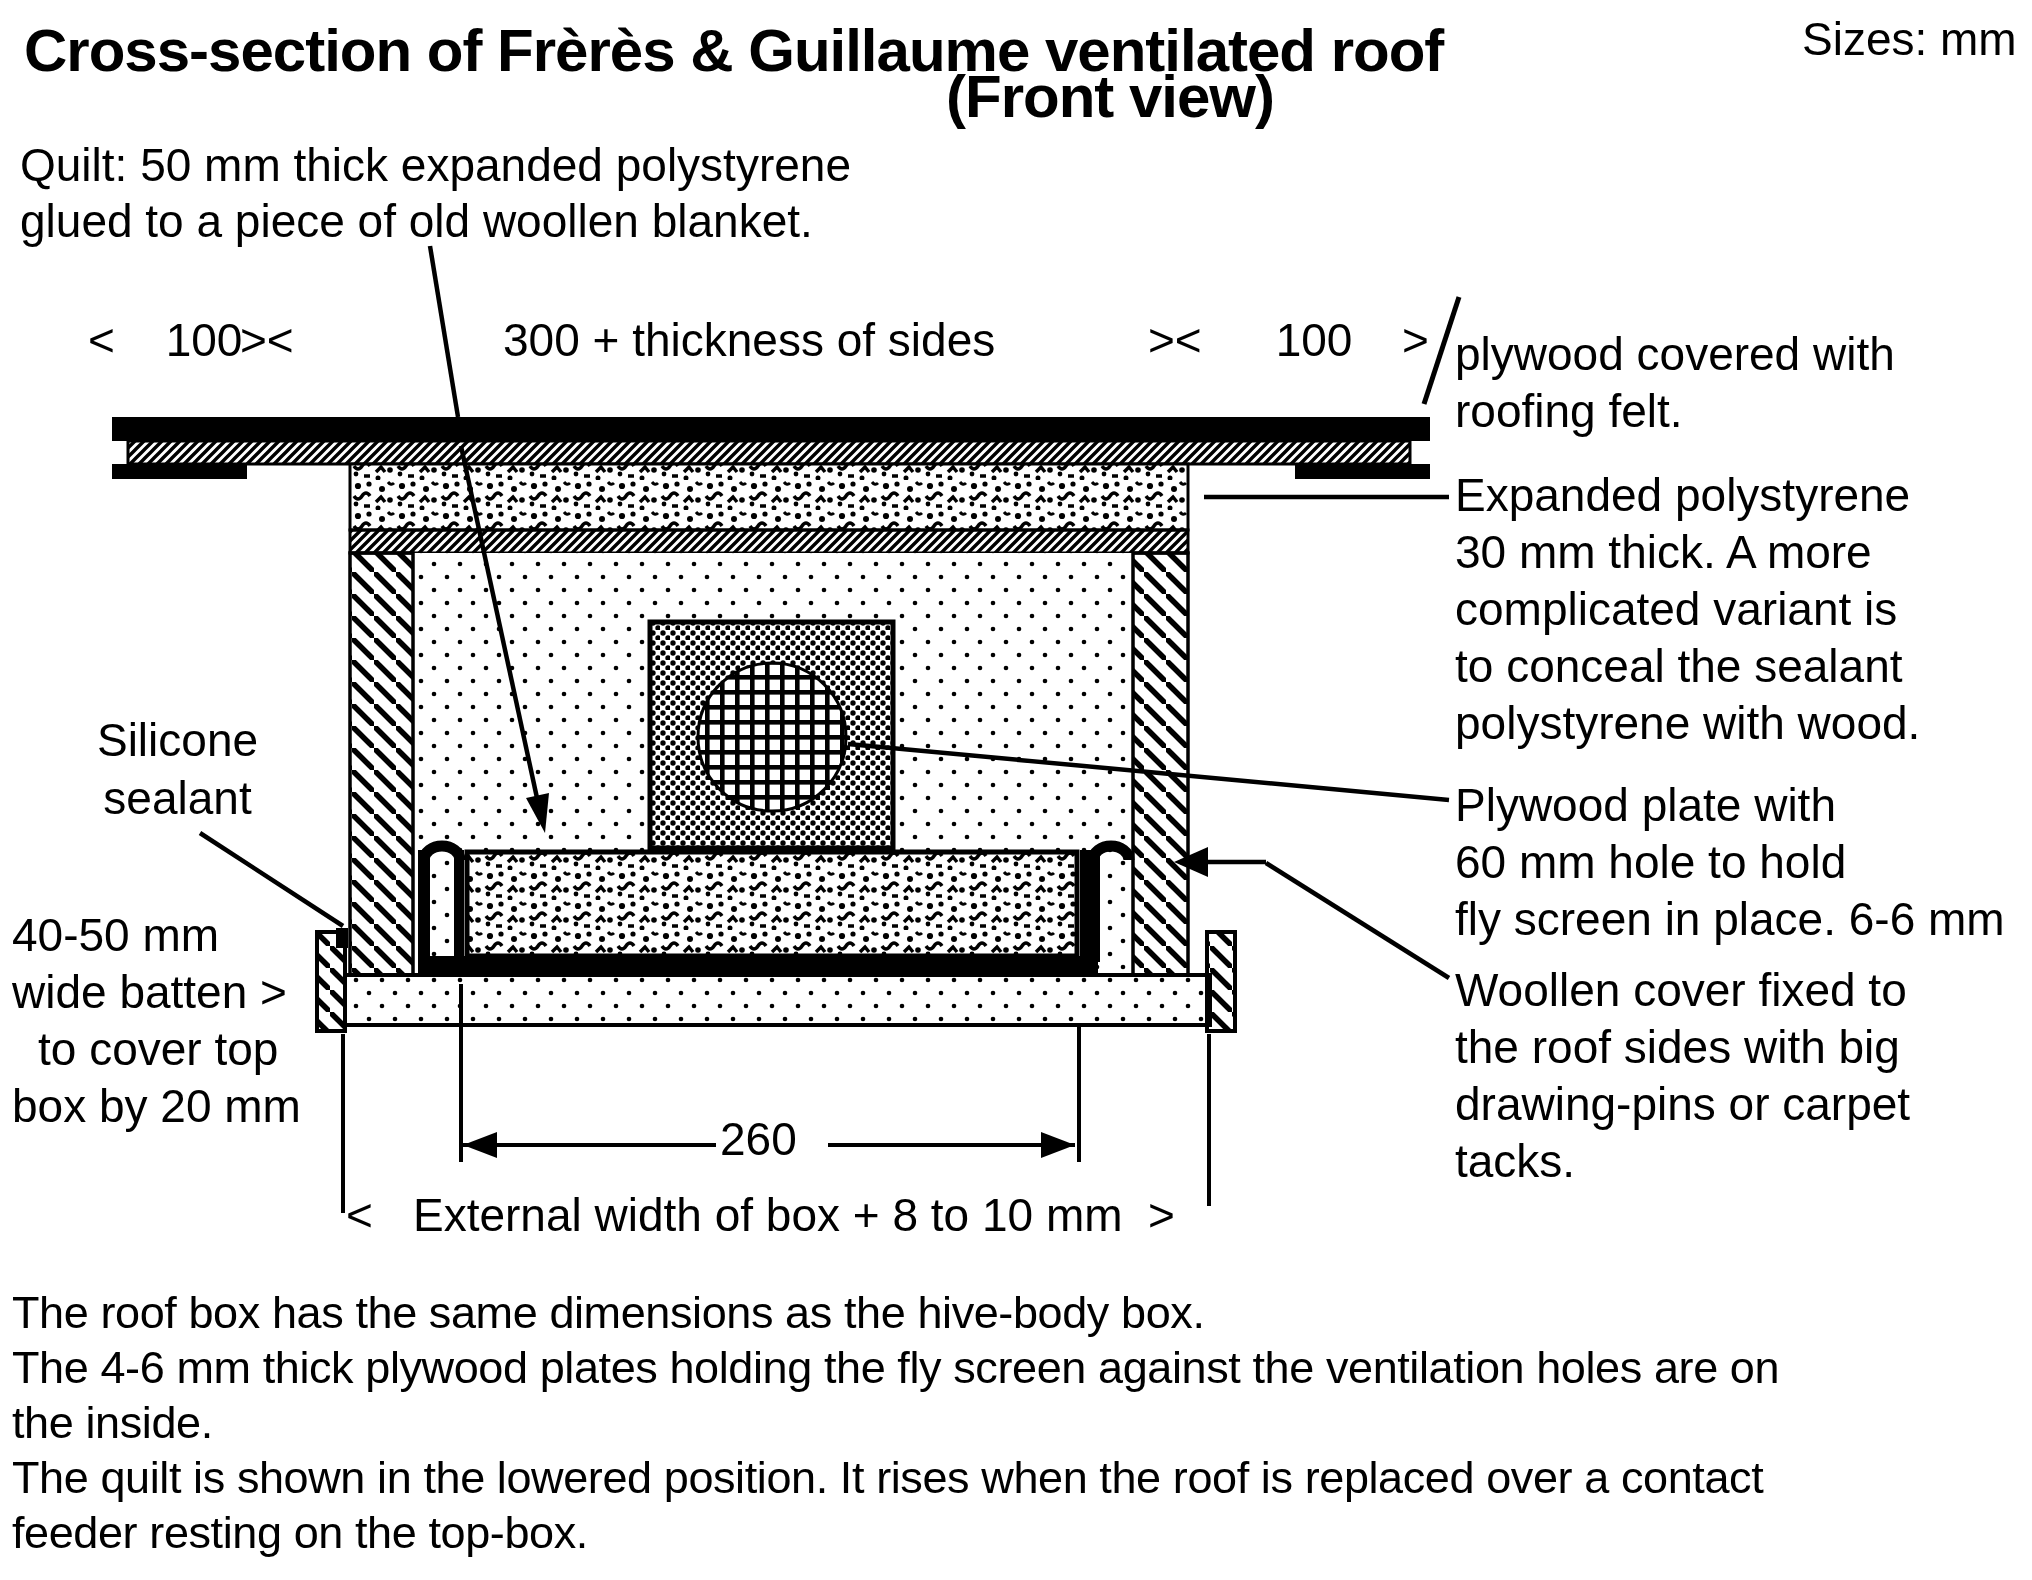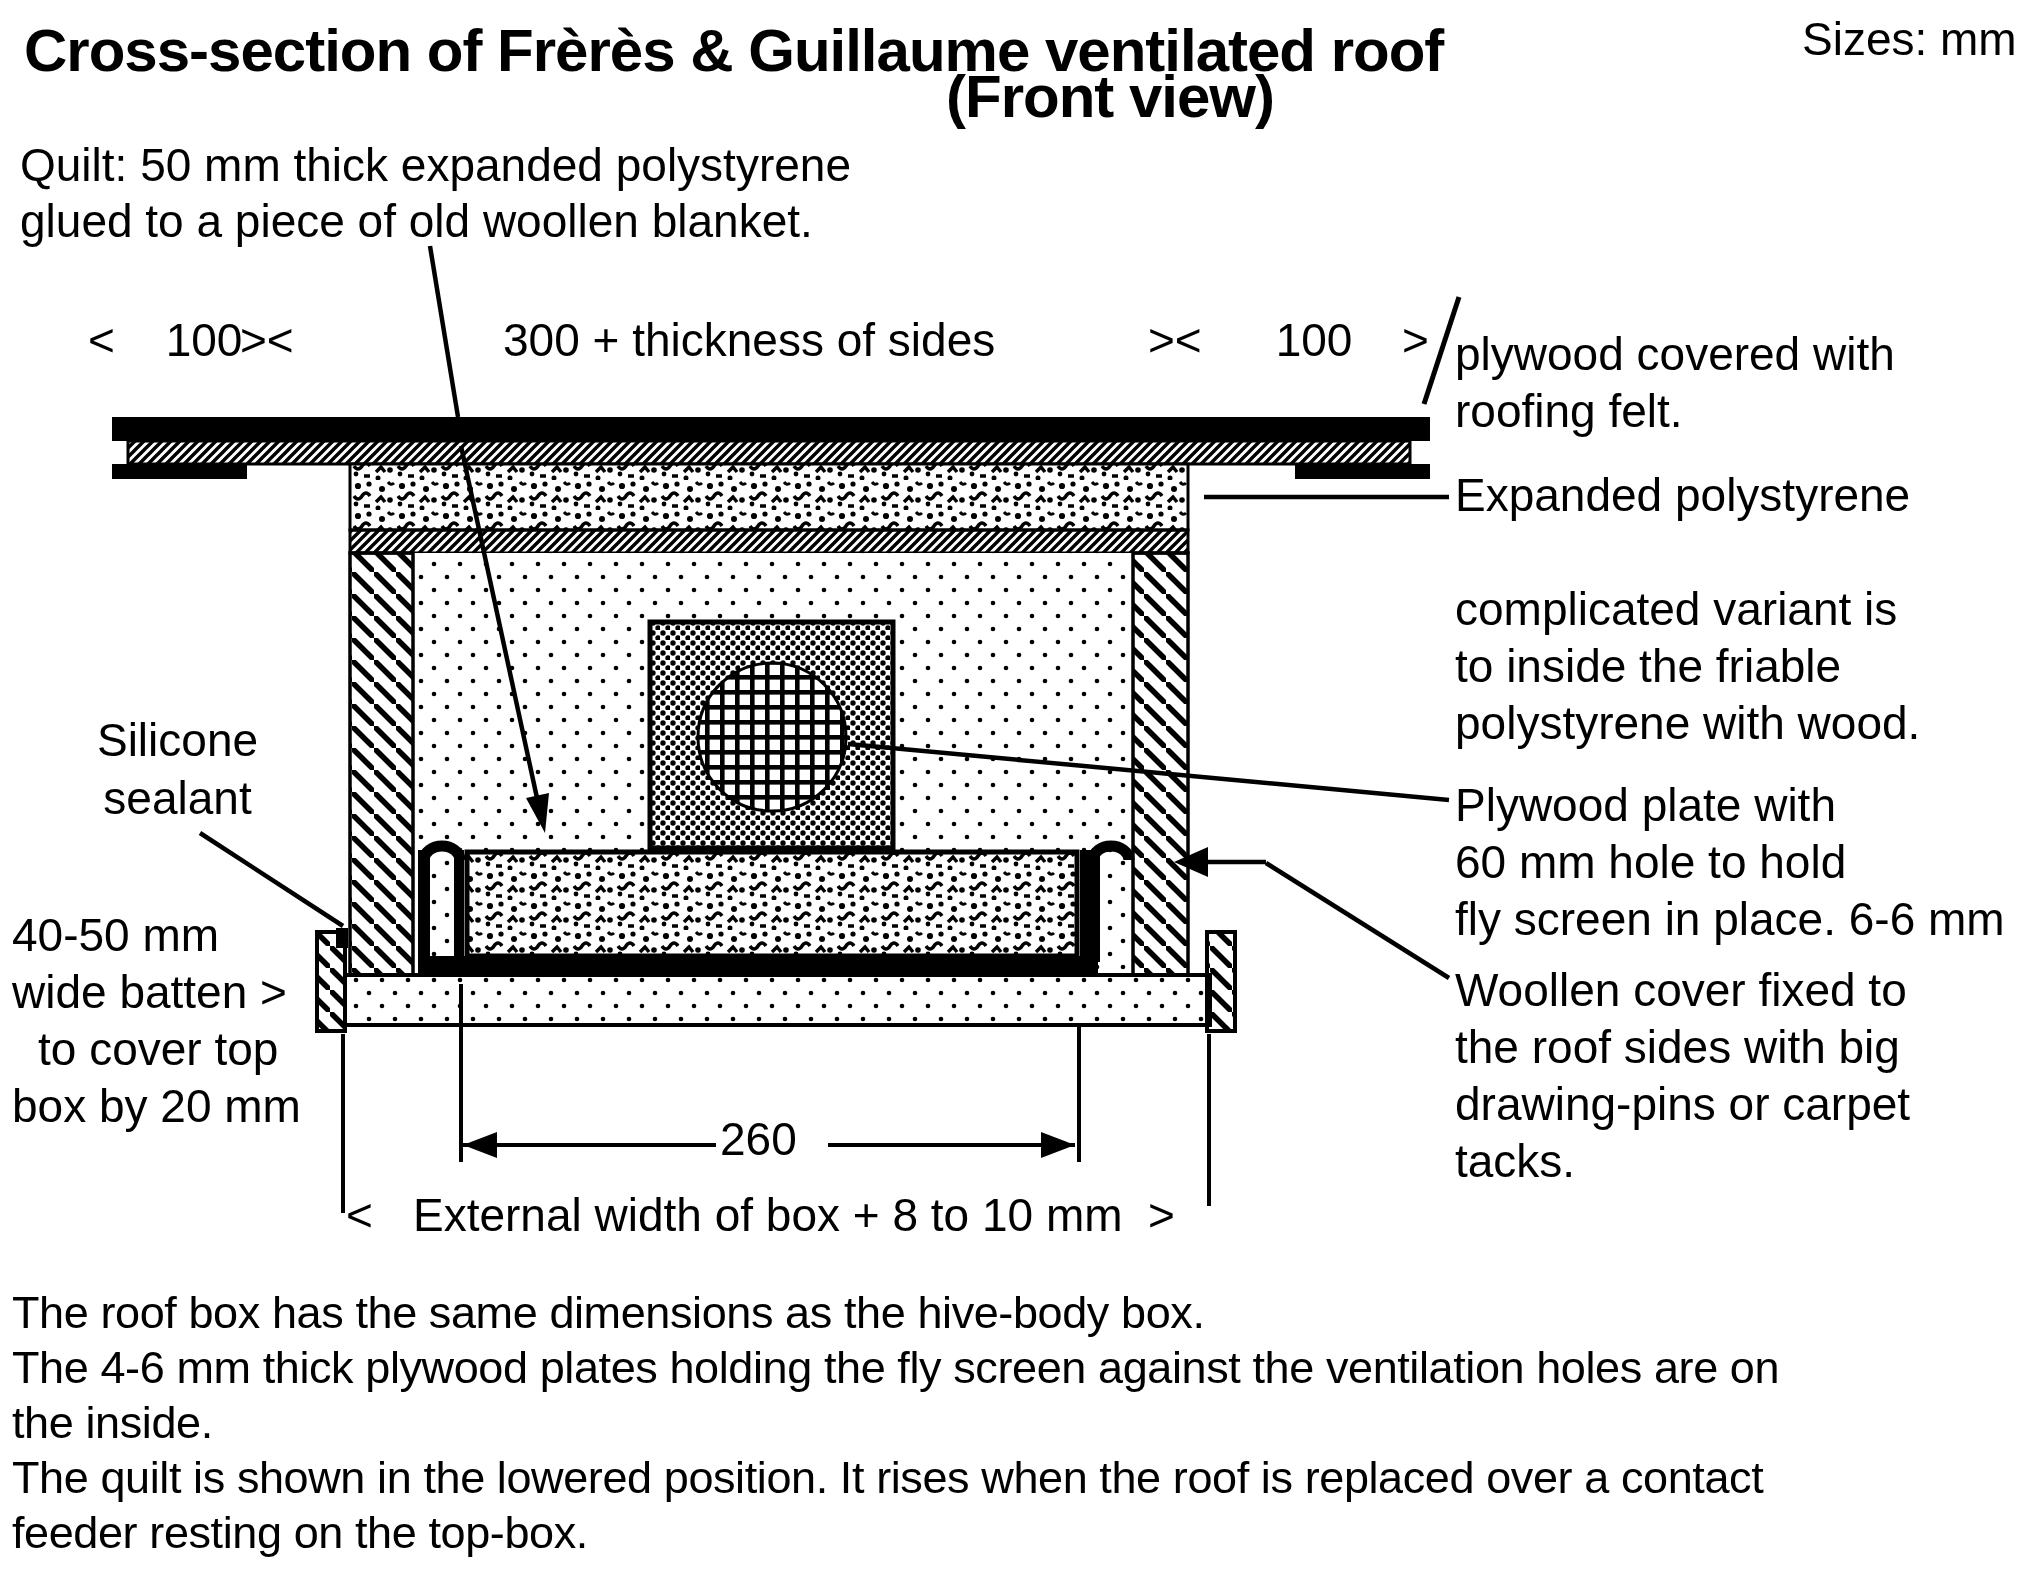--- a/index.html
+++ b/index.html
@@ -132,22 +132,23 @@
 
   <div class="t body" style="left:12px;top:908px;">40-50 mm</div>
   <div class="t body" style="left:12px;top:965px;">wide batten &gt;</div>
   <div class="t body" style="left:12px;top:1022px;margin-left:26px;">to cover top</div>
   <div class="t body" style="left:12px;top:1079px;">box by 20 mm</div>
 
   <div class="t body" style="left:1455px;top:327px;">plywood covered with</div>
   <div class="t body" style="left:1455px;top:384px;">roofing felt.</div>
 
   <div class="t body" style="left:1455px;top:468px;">Expanded polystyrene</div>
+  <div class="t body" style="left:1455px;top:525px;">30 mm thick. A more</div>
   <div class="t body" style="left:1455px;top:582px;">complicated variant is</div>
-  <div class="t body" style="left:1455px;top:639px;">to inside the friable</div>
+  <div class="t body" style="left:1455px;top:639px;">to conceal the sealant</div>
   <div class="t body" style="left:1455px;top:696px;">polystyrene with wood.</div>
 
   <div class="t body" style="left:1455px;top:778px;">Plywood plate with</div>
   <div class="t body" style="left:1455px;top:835px;">60 mm hole to hold</div>
   <div class="t body" style="left:1455px;top:892px;">fly screen in place. 6-6 mm</div>
 
   <div class="t body" style="left:1455px;top:963px;">Woollen cover fixed to</div>
   <div class="t body" style="left:1455px;top:1020px;">the roof sides with big</div>
   <div class="t body" style="left:1455px;top:1077px;">drawing-pins or carpet</div>
   <div class="t body" style="left:1455px;top:1134px;">tacks.</div>

